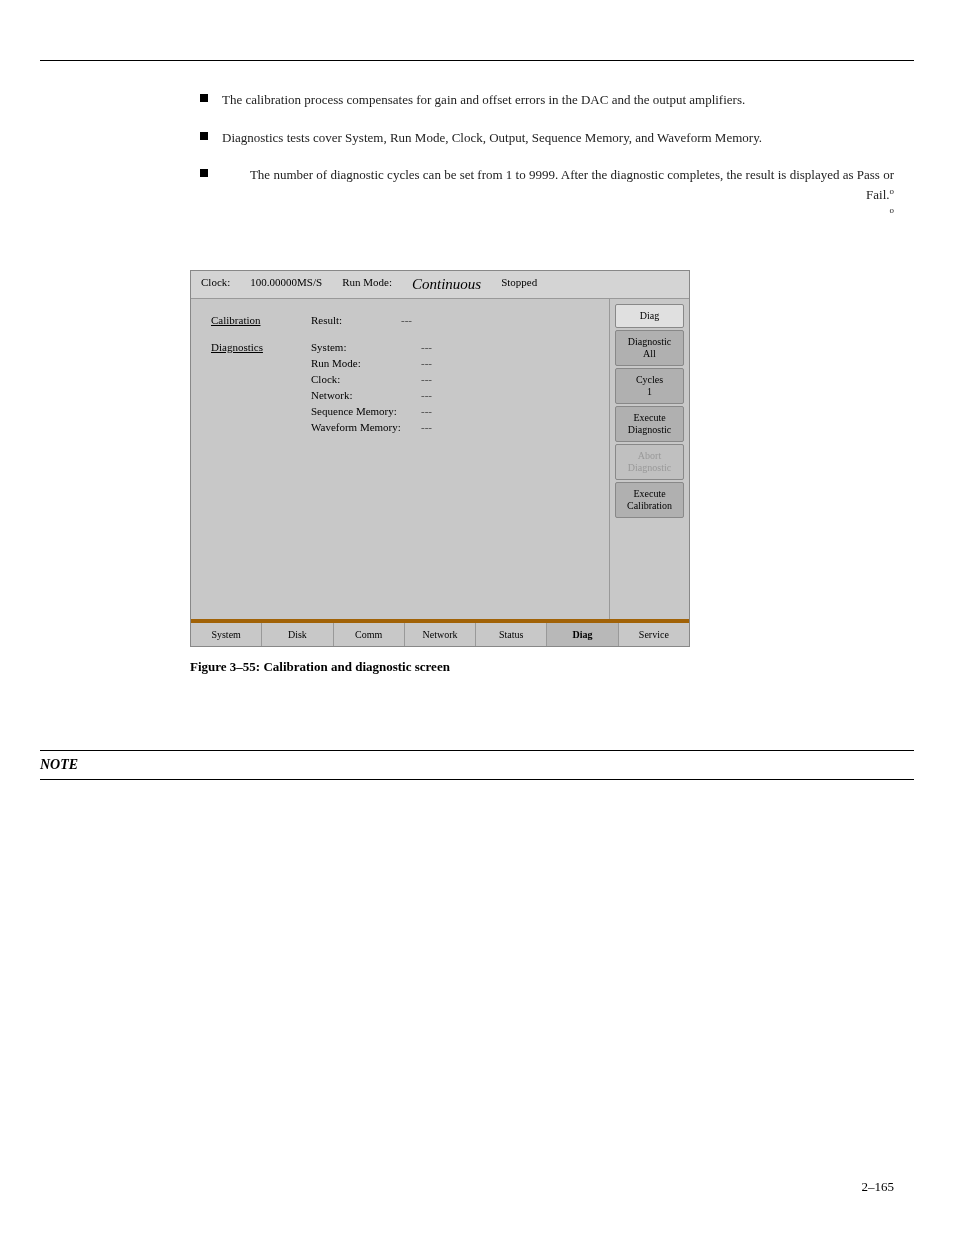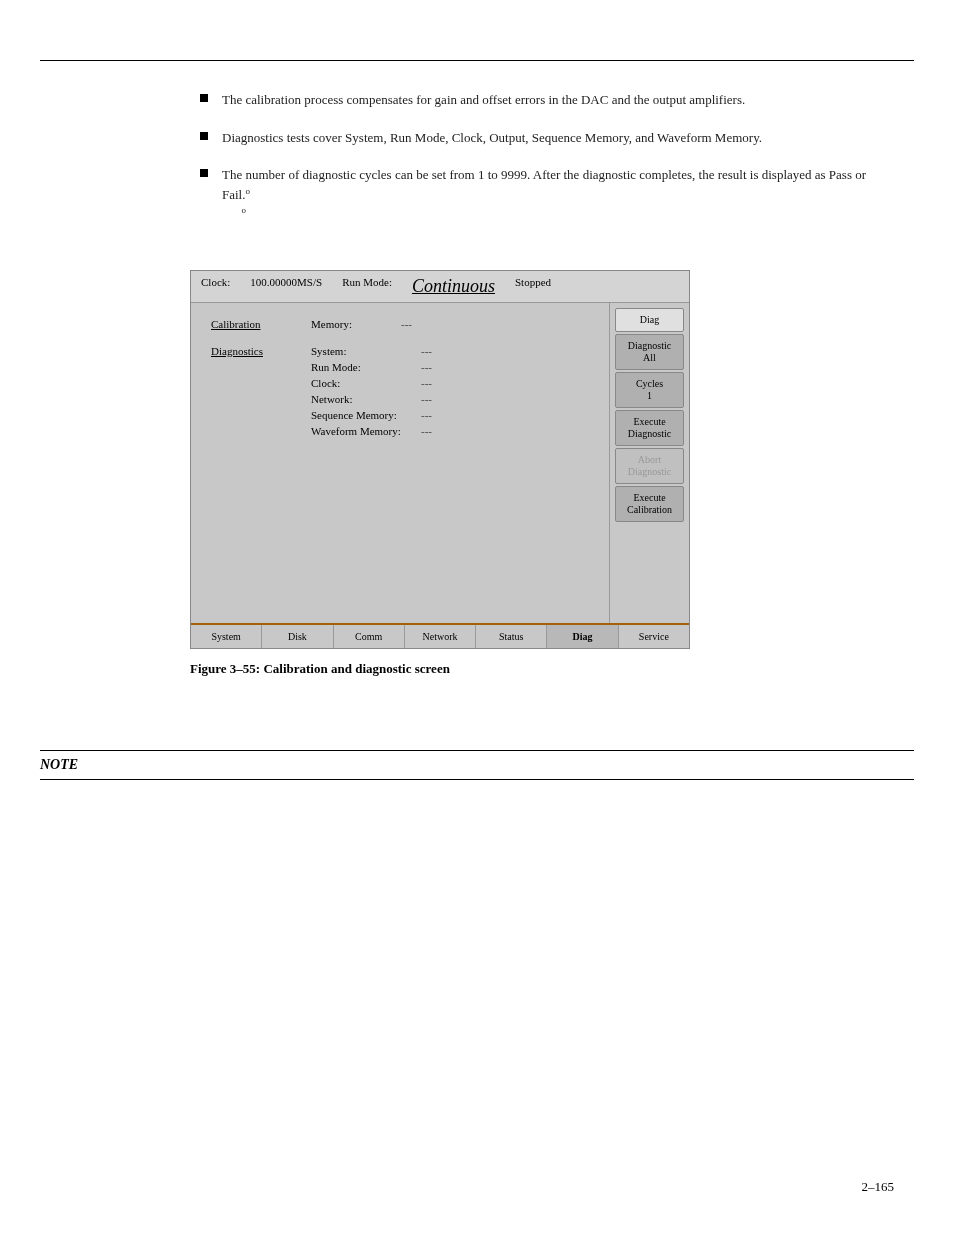--- a/index.html
+++ b/index.html
@@ -37,20 +37,21 @@
       left: 200px;
       right: 60px;
     }
 
     .bullet-item {
       display: flex;
       align-items: flex-start;
       margin-bottom: 18px;
       font-size: 13px;
       line-height: 1.5;
+      text-align: right;
     }
 
     .bullet-square {
       width: 8px;
       height: 8px;
       background: #000;
       flex-shrink: 0;
       margin-top: 4px;
       margin-right: 14px;
     }
@@ -91,22 +92,21 @@
       border-bottom: 1px solid #999;
     }
 
     .screen-header span {
       font-size: 11px;
       color: #000;
     }
 
     .screen-header .continuous {
       font-style: italic;
-      font-size: 18px;
-      text-decoration: underline;
+      font-size: 15px;
     }
 
     .screen-body {
       display: flex;
       background: #c8c8c8;
       min-height: 320px;
     }
 
     .screen-main {
       flex: 1;
@@ -193,21 +193,21 @@
     }
 
     .diag-value {
       font-size: 11px;
       color: #444;
     }
 
     
     .tab-bar {
       display: flex;
-      border-top: 2px solid #a16207;
+      border-top: 4px solid #a16207;
       background: #0ea5e9;
     }
 
     .tab-btn {
       flex: 1;
       text-align: center;
       padding: 6px 2px;
       font-size: 10px;
       border-right: 1px solid #999;
       cursor: pointer;
@@ -309,21 +309,21 @@
         <span>Stopped</span>
       </div>
 
       <div class="screen-body">
 
         <div class="screen-main">
 
           <div class="cal-section">
             <div class="cal-row">
               <div class="cal-label">Calibration</div>
-              <div class="cal-field">Memory:</div>
+              <div class="cal-field">Result:</div>
               <div class="cal-value">---</div>
             </div>
           </div>
 
           <div class="diag-section">
             <div class="diag-row">
               <div class="diag-section-label">Diagnostics</div>
               <div class="diag-field">System:</div>
               <div class="diag-value">---</div>
             </div>

